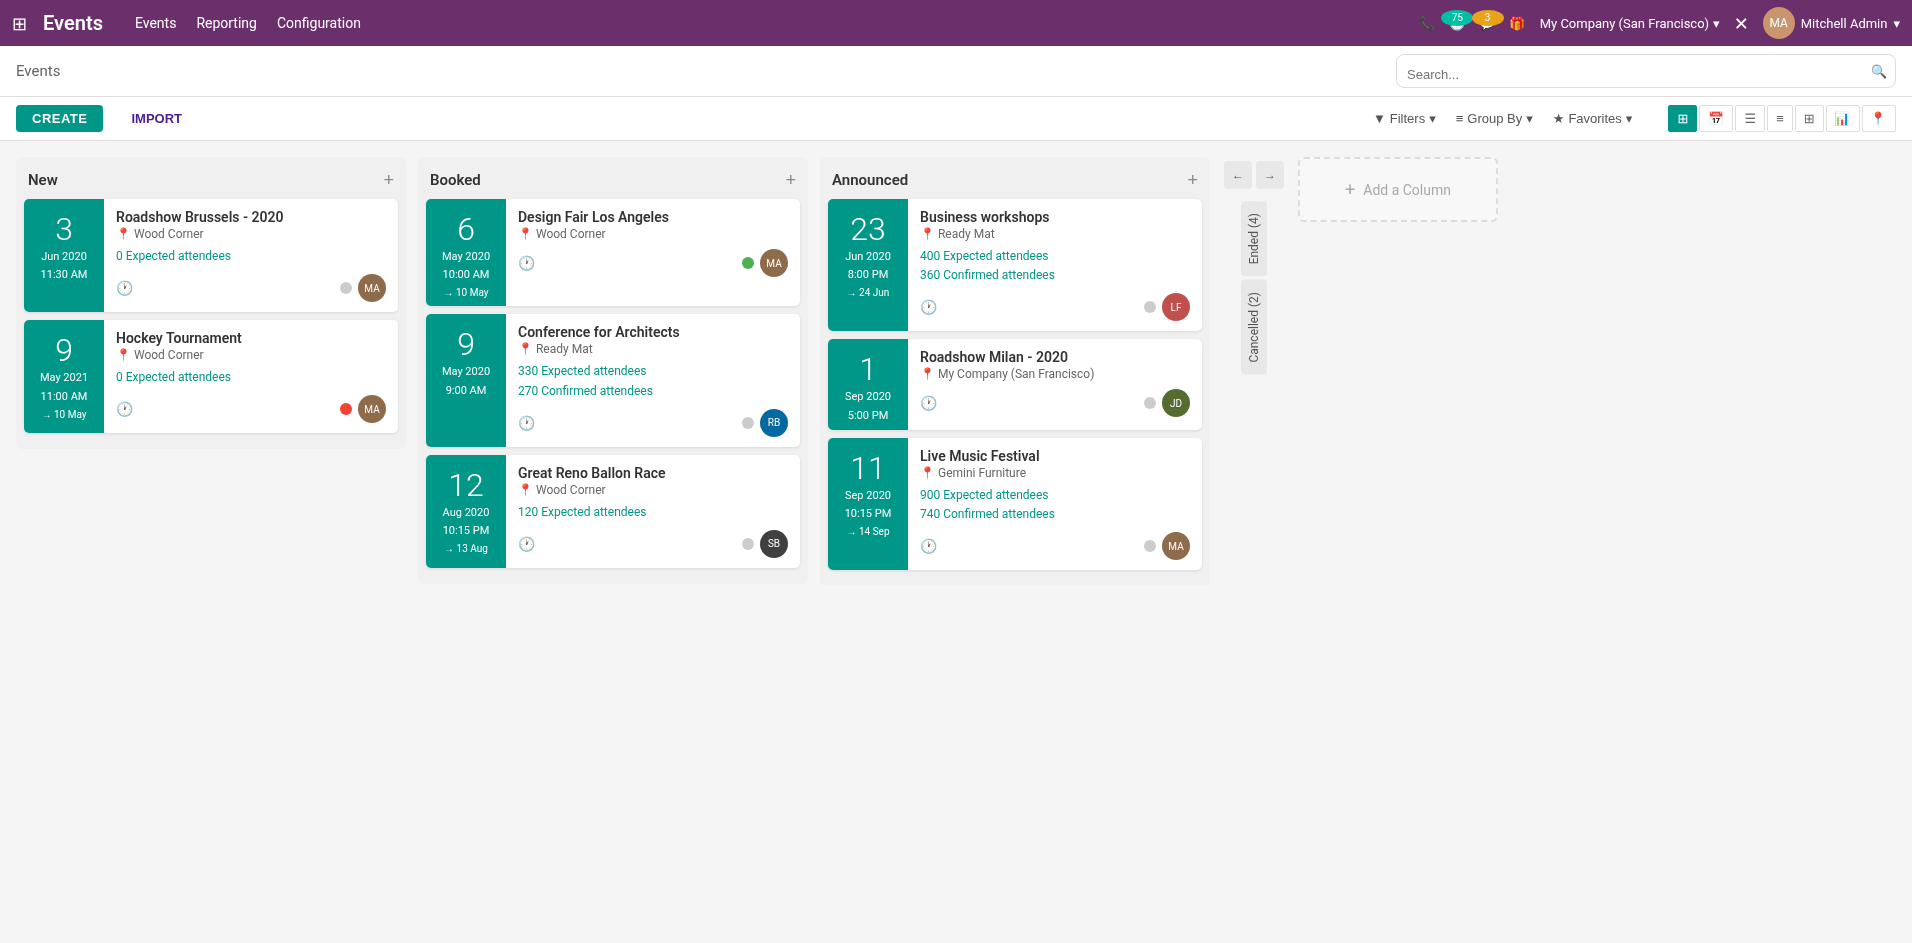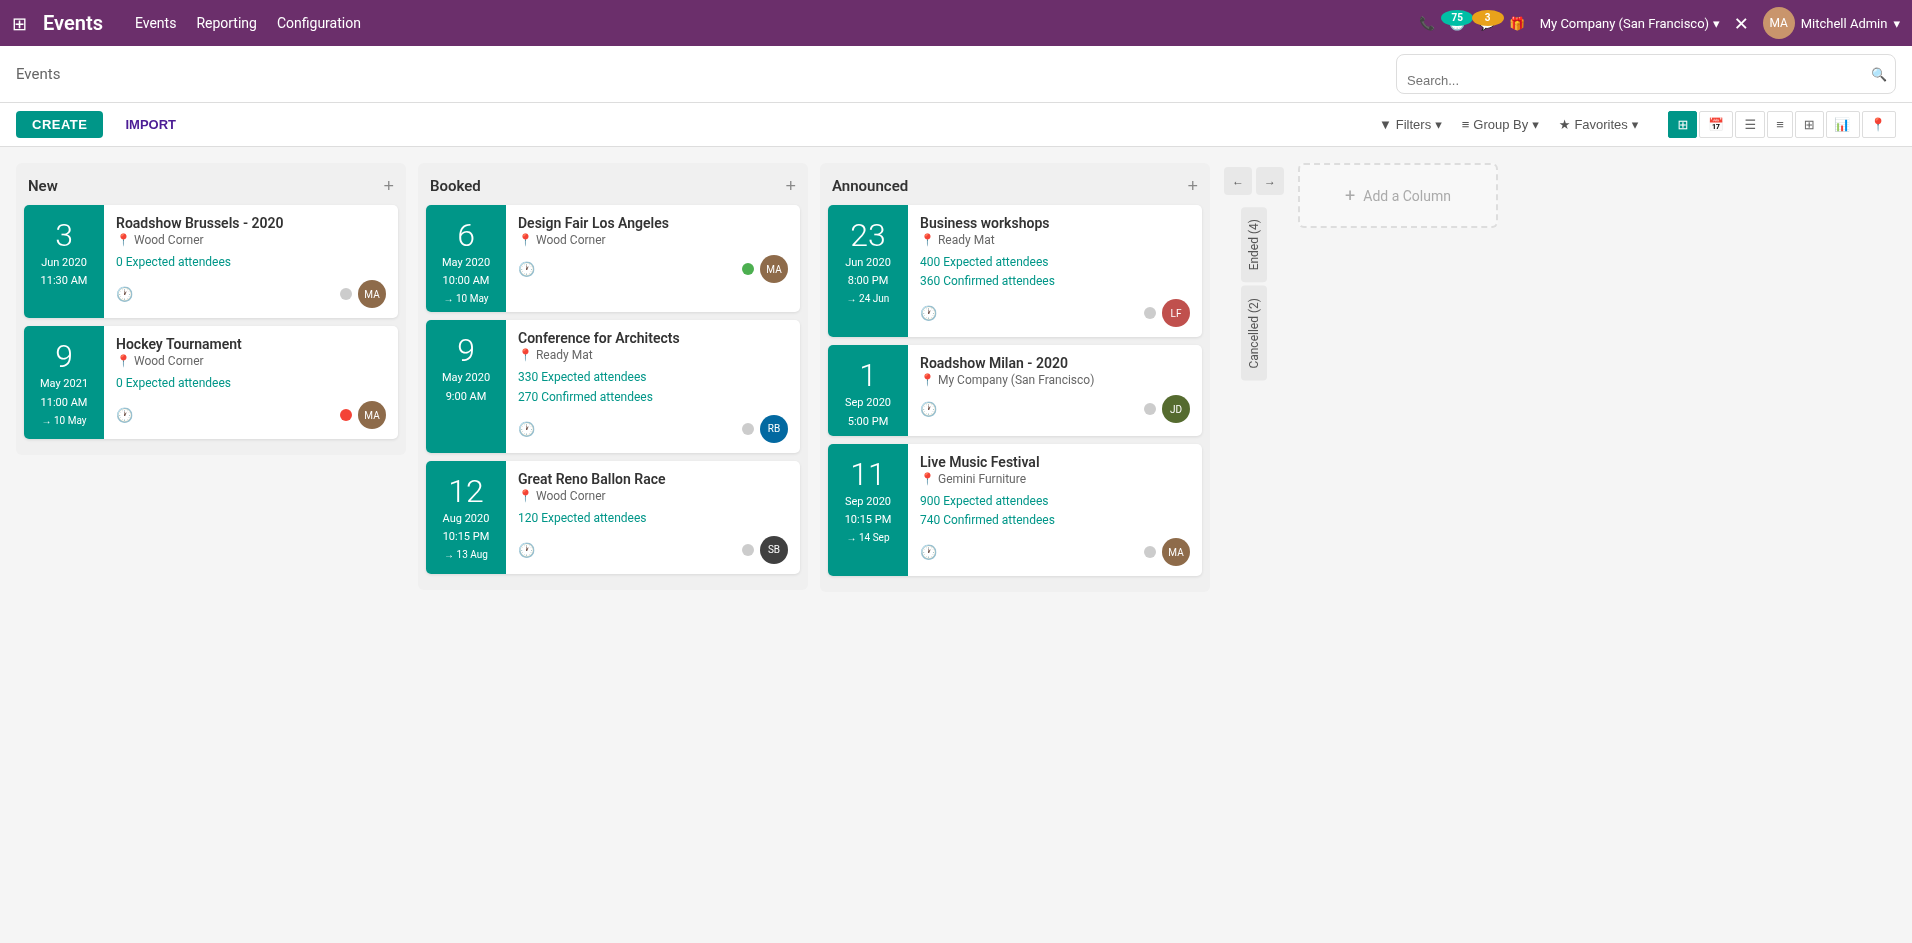--- a/index.html
+++ b/index.html
@@ -15,21 +15,21 @@
       color: white;
       gap: 8px;
     }
     .top-nav .app-grid { font-size: 18px; margin-right: 8px; cursor: pointer; }
     .top-nav .app-title { font-size: 20px; font-weight: 600; margin-right: 24px; }
     .top-nav .nav-links { display: flex; gap: 20px; }
     .top-nav .nav-link { color: white; text-decoration: none; font-size: 14px; cursor: pointer; }
     .top-nav .spacer { flex: 1; }
     .top-nav .nav-icons { display: flex; align-items: center; gap: 14px; }
     .nav-icon-badge { position: relative; cursor: pointer; }
-    .badge { position: absolute; top: -6px; right: -8px; background: #e9a21b; color: white; border-radius: 50%; width: 32px; height: 16px; font-size: 10px; display: flex; align-items: center; justify-content: center; font-weight: bold; }
+    .badge { position: absolute; top: -6px; right: -8px; background: #e9a21b; color: white; border-radius: 50%; width: 32px; height: 16px; font-size: 10px; display: flex; align-items: center; justify-content: center; font-weight: normal; }
     .badge.green { background: #00bfa5; }
     .company-selector { color: white; cursor: pointer; font-size: 13px; display: flex; align-items: center; gap: 4px; }
     .close-icon { font-size: 18px; cursor: pointer; }
     .user-area { display: flex; align-items: center; gap: 6px; cursor: pointer; }
     .user-avatar { width: 32px; height: 32px; border-radius: 50%; background: #c9956c; display: flex; align-items: center; justify-content: center; font-size: 12px; overflow: hidden; }
     .user-name { color: white; font-size: 13px; }
 
     
     .second-bar {
       background: white;
@@ -43,35 +43,35 @@
       flex: 1;
       max-width: 500px;
       position: relative;
       display: flex;
       align-items: center;
     }
     .search-input {
       width: 100%;
       border: 1px solid #ddd;
       border-radius: 8px;
-      padding: 18px 28px 5px 10px;
+      padding: 12px 28px 5px 10px;
       font-size: 13px;
       outline: none;
       color: #666;
     }
     .search-icon-btn { position: absolute; right: 8px; color: #888; cursor: pointer; }
 
     
     .toolbar {
       background: white;
       padding: 8px 16px;
       display: flex;
       align-items: center;
       border-bottom: 1px solid #ddd;
-      gap: 10px;
+      gap: 16px;
     }
     .btn-create {
       background: #009688;
       color: white;
       border: none;
       padding: 6px 16px;
       border-radius: 4px;
       font-size: 13px;
       font-weight: 600;
       cursor: pointer;

